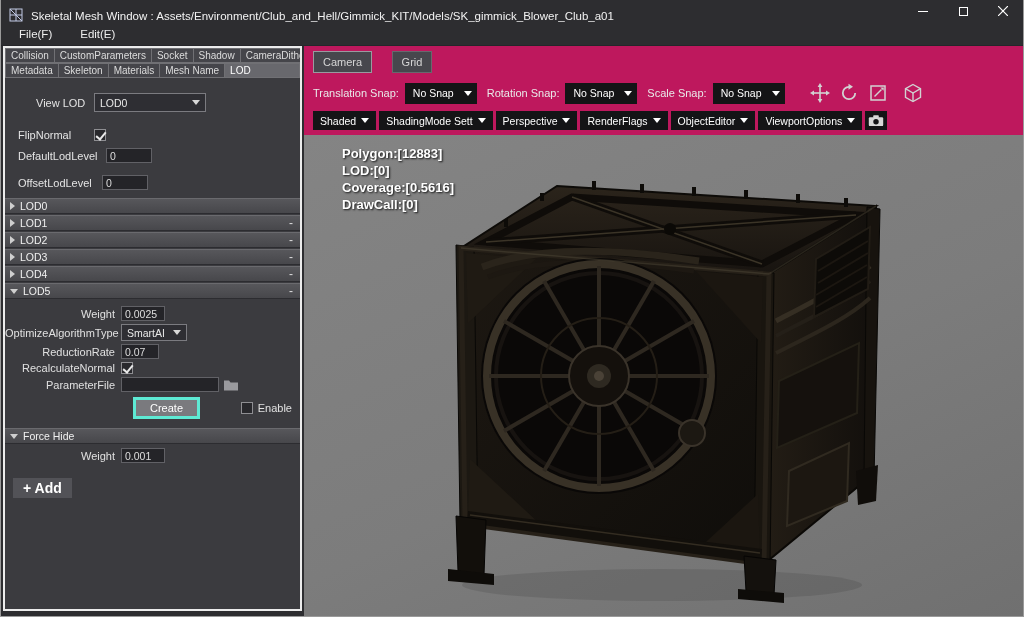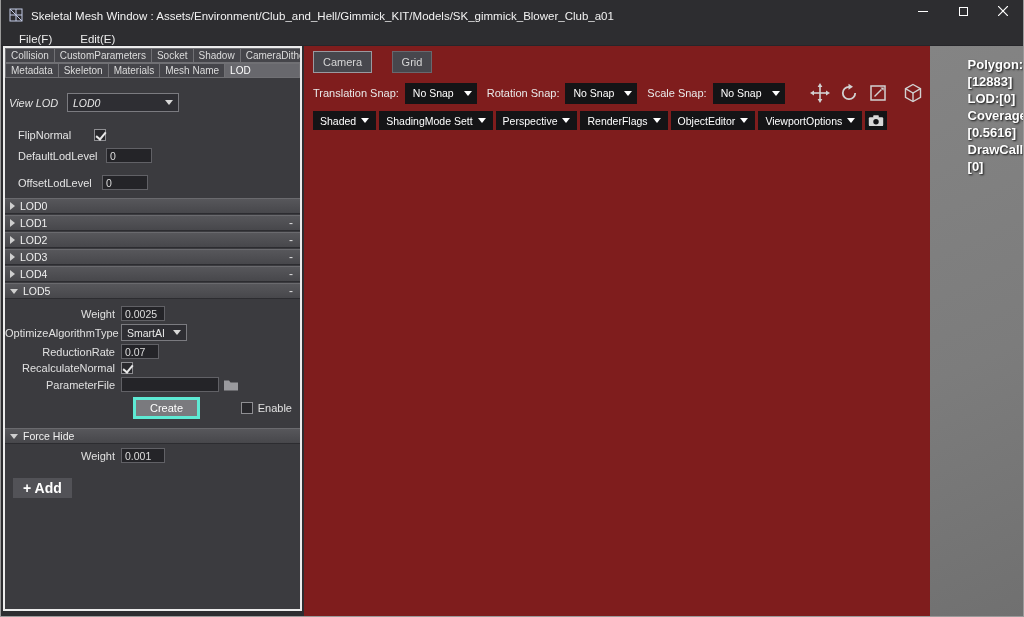--- a/index.html
+++ b/index.html
@@ -8,21 +8,21 @@
          border-left:1px solid #9a9a9a; border-right:1px solid #9a9a9a; border-bottom:1px solid #9a9a9a; }
 
   
   .titlebar { height:22px; background:#2d2d30; display:flex; align-items:flex-end; color:#f2f2f2; font-size:11.5px; }
   .titlebar .app-icon { width:14px; height:14px; margin:0 8px 0 8px; flex:0 0 auto; }
   .titlebar .title-text { flex:1; white-space:nowrap; overflow:hidden; }
   .win-controls { display:flex; height:22px; }
   .win-btn { width:40px; height:22px; display:flex; align-items:center; justify-content:center; }
   .glyph-min { width:10px; height:1px; background:#fff; }
   .glyph-max { width:9px; height:9px; border:1px solid #fff; }
-  .menubar { height:24px; background:#2d2d30; display:flex; align-items:flex-end; gap:28px; padding-left:18px;
+  .menubar { height:24px; background:#2d2d30; display:flex; align-items:center; gap:28px; padding-left:18px;
              color:#ededed; font-size:11.5px; border-bottom:1px solid #26262a; }
 
   
   .left-panel { position:absolute; left:2px; top:46px; width:299px; height:565px;
                 border:2px solid #ececec; background:#3b3b3f; overflow:hidden; }
   .tabs { display:flex; }
   .tab { background:#45454a; border:1px solid #707074; border-left:none; color:#dcdcdc; font-size:10px;
          padding:1px 5px; white-space:nowrap; }
   .tab:first-child { border-left:1px solid #707074; }
   .tab.active { background:#68686d; color:#fff; }
@@ -46,22 +46,22 @@
            border-top:5px solid #cfcfcf; margin-right:5px; }
   .sec-minus { position:absolute; right:7px; top:1px; color:#dedede; font-size:12px; line-height:13px; }
   .frow { display:flex; align-items:center; margin:3px 0; font-size:11px; color:#e0e0e0; }
   .flabel { width:110px; text-align:right; margin-right:6px; flex:0 0 auto; }
   .create-btn { background:#7a7a7e; color:#fff; font-size:11px; padding:2px 14px; border:3px solid #5eead4; }
   .folder-btn { width:20px; height:15px; margin-left:4px; display:flex; align-items:center; }
   .add-btn { margin:12px 0 0 8px; background:#525257; color:#fff; font-weight:bold; font-size:14px;
              padding:2px 10px; display:inline-block; }
 
   
-  .right { position:absolute; left:303px; top:46px; right:0; bottom:0; display:flex; flex-direction:row;
-           background:#7f1d1d;justify-content:flex-end; }
+  .right { position:absolute; left:303px; top:46px; right:0; bottom:0; display:flex; flex-direction:column;
+           background:#be185d;justify-content:flex-end; }
   .toolbars { padding:5px 6px 5px 9px; }
   .btn-dark { background:#47474d; border:1px solid #68686e; color:#d6d6d6; font-size:11px;
               padding:4px 9px; display:inline-block; }
   .btn-dark.focused { border-color:#9a9aa0; }
   .snap-row { display:flex; align-items:center; margin-top:9px; color:#e9e9e9; font-size:11px; }
   .snap-label { margin-right:6px; }
   .select { background:#141416; color:#fff; height:21px; display:flex; align-items:center;
             padding:0 5px 0 8px; min-width:66px; justify-content:space-between; gap:10px;
             font-size:10.5px; margin-right:10px; }
   .select .arrow-down { border-top-color:#fff; }
@@ -127,21 +127,21 @@
     <span class="tab">CameraDither</span>
   </div>
   <div class="tabs">
     <span class="tab">Metadata</span>
     <span class="tab">Skeleton</span>
     <span class="tab">Materials</span>
     <span class="tab">Mesh Name</span>
     <span class="tab active grow">LOD</span>
   </div>
 
-  <div class="prow" style="margin-top:15px; padding-left:4px;font-style:italic;">
+  <div class="prow" style="margin-top:15px; padding-left:31px;">
     <span style="width:58px;">View LOD</span>
     <span class="dropdown" style="width:112px;">
       <span>LOD0</span>
       <span class="arrow-down"></span>
     </span>
   </div>
 
   <div class="prow" style="margin-top:17px; padding-left:13px;">
     <span style="width:76px;">FlipNormal</span>
     <span class="checkbox checked"></span>

